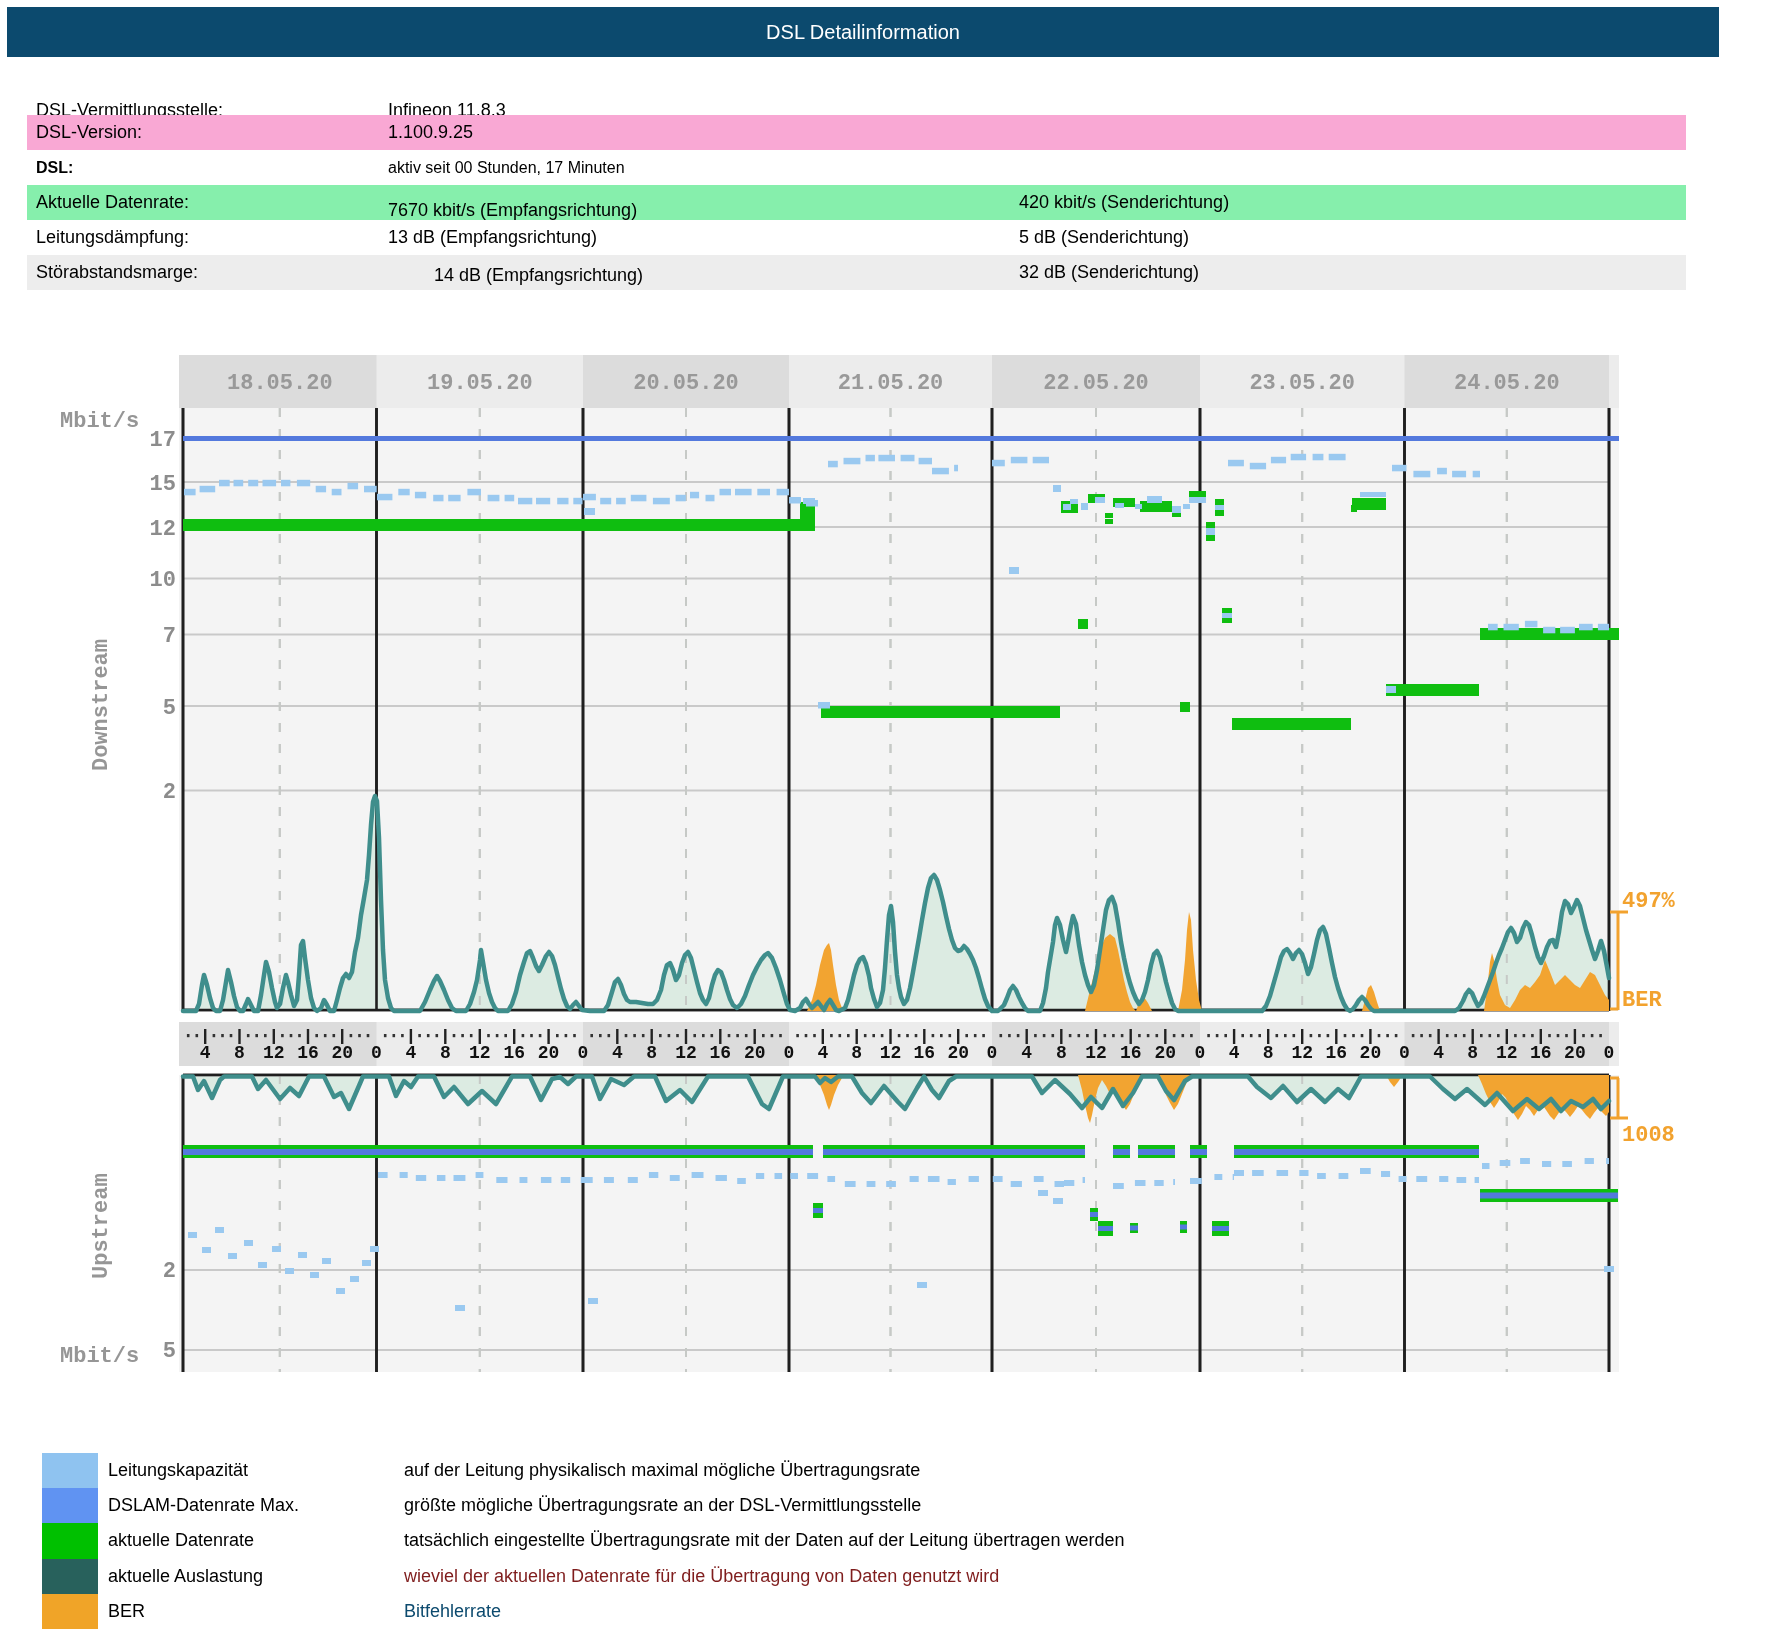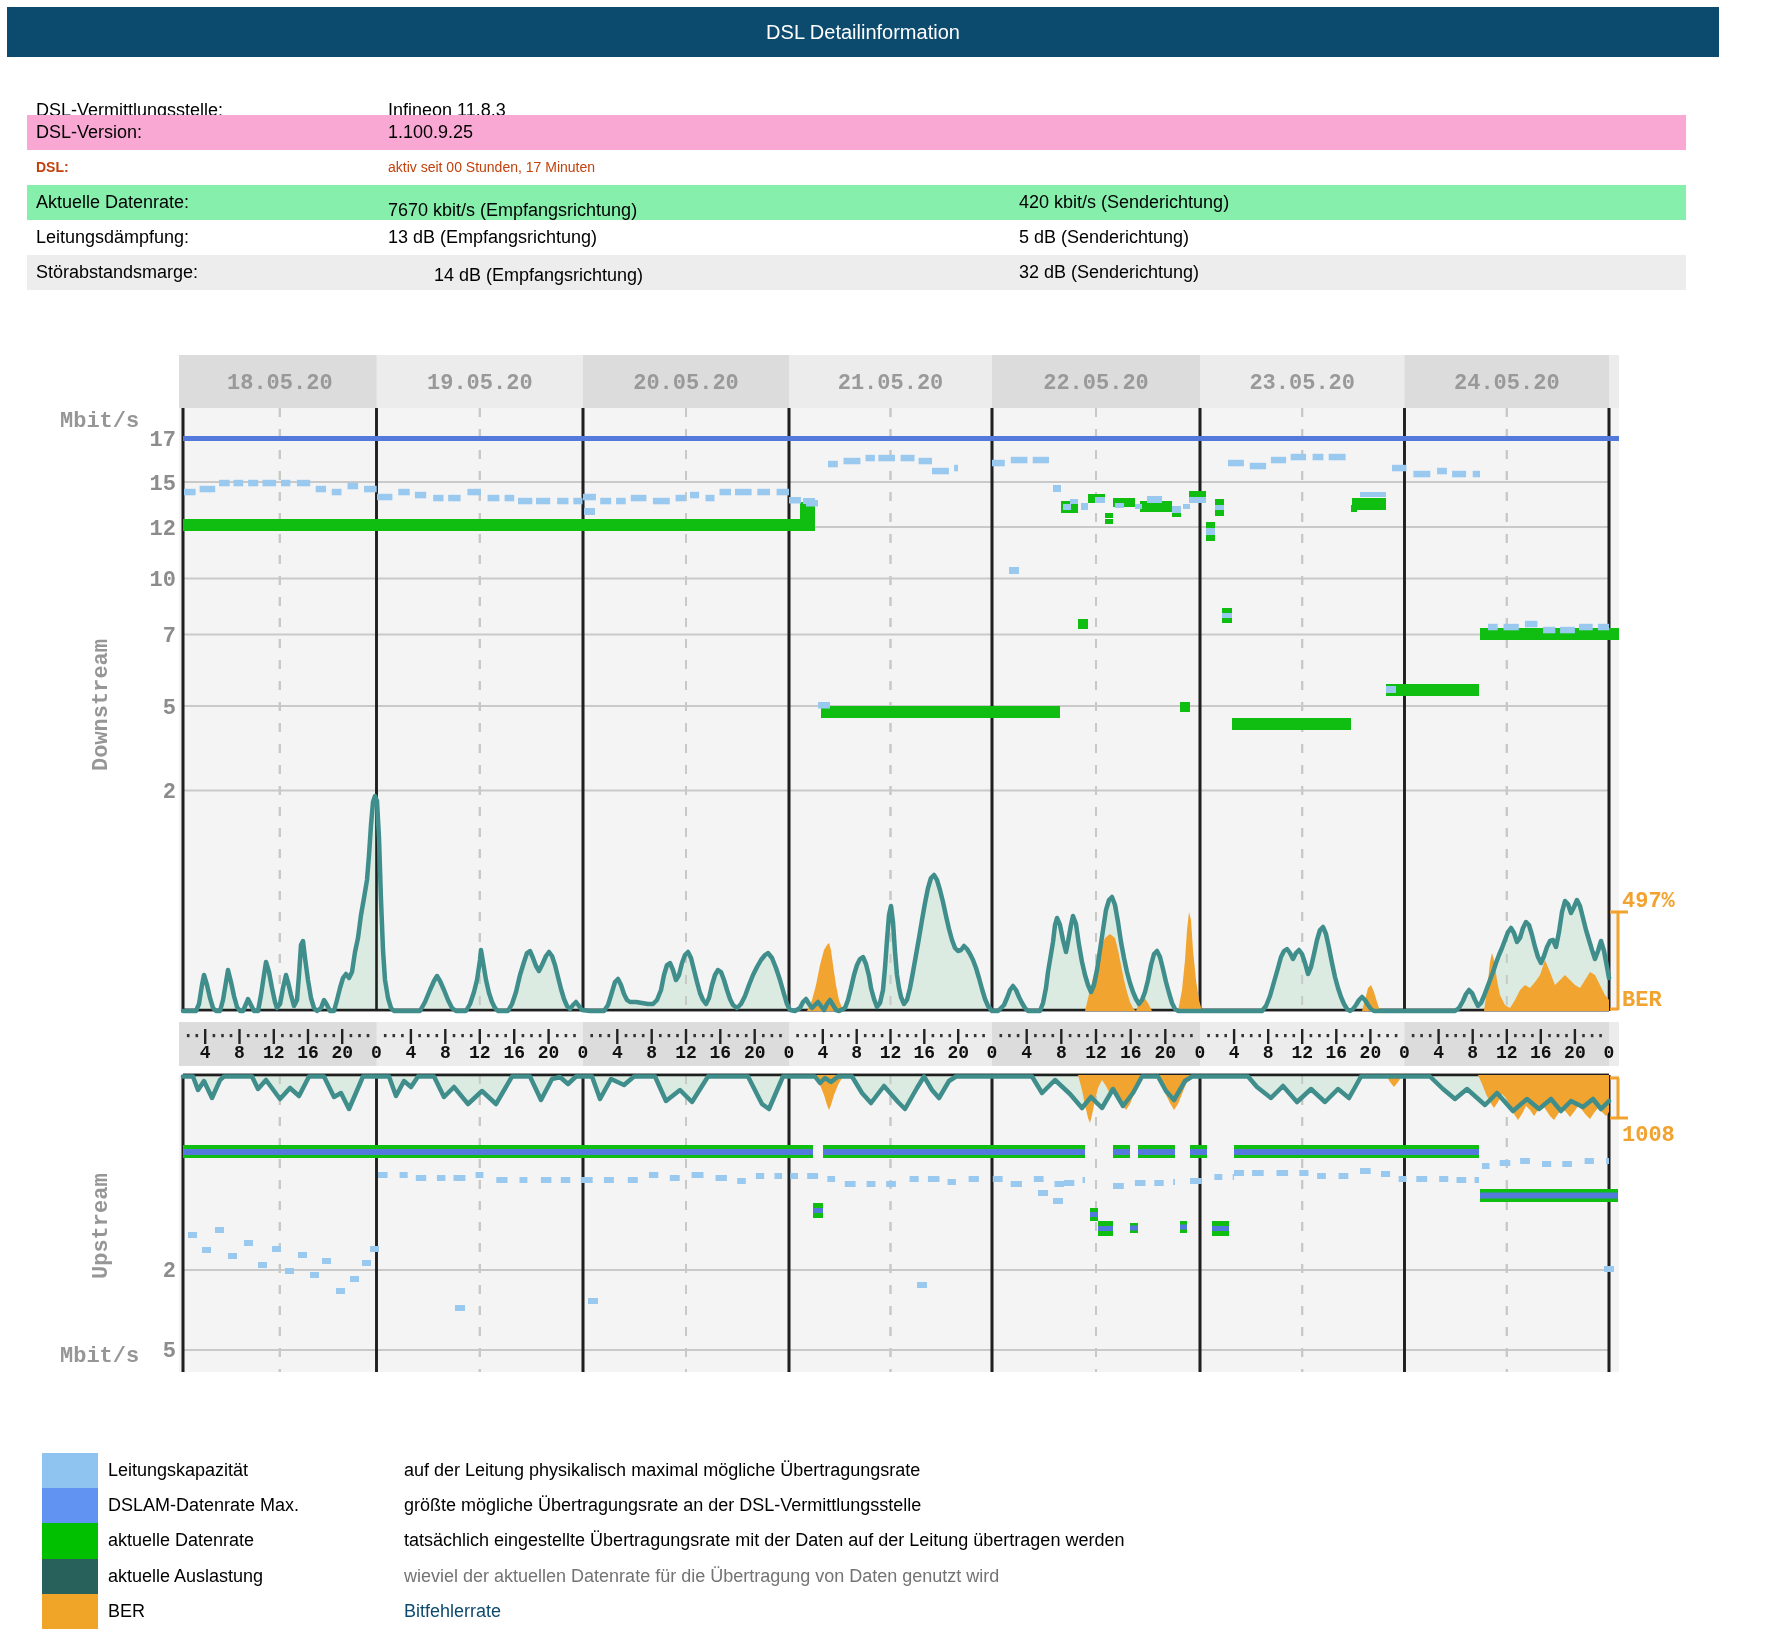--- a/index.html
+++ b/index.html
@@ -7,21 +7,21 @@
 <body>
 <div style="position:absolute;left:7px;top:7px;width:1712px;height:50px;background:#0c4a6e;color:#fff;font-size:20px;text-align:center;line-height:50px;">DSL Detailinformation</div>
 <div style="position:absolute;left:27px;top:93px;width:1659px;height:35px;font-size:18px;color:#000;">
     <div style="position:absolute;left:9px;top:0;line-height:35px;">DSL-Vermittlungsstelle:</div>
     <div style="position:absolute;left:361px;top:0;line-height:35px;">Infineon 11.8.3</div>
   </div>
 <div style="position:absolute;left:27px;top:114.5px;width:1659px;height:35px;background:#f9a8d4;font-size:18px;color:#000;">
     <div style="position:absolute;left:9px;top:0;line-height:35px;">DSL-Version:</div>
     <div style="position:absolute;left:361px;top:0;line-height:35px;">1.100.9.25</div>
   </div>
-<div style="position:absolute;left:27px;top:149.5px;width:1659px;height:39px;font-size:14px;color:#c2410c;">
+<div style="position:absolute;left:27px;top:149.5px;width:1659px;height:39px;font-size:16px;color:#000000;">
     <div style="position:absolute;left:9px;top:0;line-height:35px;font-weight:bold;">DSL:</div>
     <div style="position:absolute;left:361px;top:0;line-height:35px;">aktiv seit 00 Stunden, 17 Minuten</div>
   </div>
 <div style="position:absolute;left:27px;top:184.5px;width:1659px;height:35px;background:#86efac;font-size:18px;color:#000;">
     <div style="position:absolute;left:9px;top:0;line-height:35px;">Aktuelle Datenrate:</div>
     <div style="position:absolute;left:361px;top:0;line-height:35px;margin-top:8px;">7670 kbit/s (Empfangsrichtung)</div>
     <div style="position:absolute;left:992px;top:0;line-height:35px;">420 kbit/s (Senderichtung)</div>
   </div>
 <div style="position:absolute;left:27px;top:219.5px;width:1659px;height:35px;font-size:18px;color:#000;">
     <div style="position:absolute;left:9px;top:0;line-height:35px;">Leitungsdämpfung:</div>
@@ -591,15 +591,15 @@
 <div style="position:absolute;left:108px;top:1452.7px;height:35.3px;line-height:35.3px;font-size:18px;color:#000;">Leitungskapazität</div>
 <div style="position:absolute;left:404px;top:1452.7px;height:35.3px;line-height:35.3px;font-size:18px;color:#000;">auf der Leitung physikalisch maximal mögliche Übertragungsrate</div>
 <div style="position:absolute;left:42px;top:1488.0px;width:56px;height:35.3px;background:#6093f2;"></div>
 <div style="position:absolute;left:108px;top:1488.0px;height:35.3px;line-height:35.3px;font-size:18px;color:#000;">DSLAM-Datenrate Max.</div>
 <div style="position:absolute;left:404px;top:1488.0px;height:35.3px;line-height:35.3px;font-size:18px;color:#000;">größte mögliche Übertragungsrate an der DSL-Vermittlungsstelle</div>
 <div style="position:absolute;left:42px;top:1523.3px;width:56px;height:35.3px;background:#00c000;"></div>
 <div style="position:absolute;left:108px;top:1523.3px;height:35.3px;line-height:35.3px;font-size:18px;color:#000;">aktuelle Datenrate</div>
 <div style="position:absolute;left:404px;top:1523.3px;height:35.3px;line-height:35.3px;font-size:18px;color:#000;">tatsächlich eingestellte Übertragungsrate mit der Daten auf der Leitung übertragen werden</div>
 <div style="position:absolute;left:42px;top:1558.6px;width:56px;height:35.3px;background:#28615c;"></div>
 <div style="position:absolute;left:108px;top:1558.6px;height:35.3px;line-height:35.3px;font-size:18px;color:#000;">aktuelle Auslastung</div>
-<div style="position:absolute;left:404px;top:1558.6px;height:35.3px;line-height:35.3px;font-size:18px;color:#737373;text-align:center;">wieviel der aktuellen Datenrate für die Übertragung von Daten genutzt wird</div>
+<div style="position:absolute;left:404px;top:1558.6px;height:35.3px;line-height:35.3px;font-size:18px;color:#7f1d1d;text-align:center;">wieviel der aktuellen Datenrate für die Übertragung von Daten genutzt wird</div>
 <div style="position:absolute;left:42px;top:1593.8999999999999px;width:56px;height:35.3px;background:#f0a428;"></div>
 <div style="position:absolute;left:108px;top:1593.8999999999999px;height:35.3px;line-height:35.3px;font-size:18px;color:#000;">BER</div>
 <div style="position:absolute;left:404px;top:1593.8999999999999px;height:35.3px;line-height:35.3px;font-size:18px;color:#0c4a6e;">Bitfehlerrate</div>
 </body></html>

